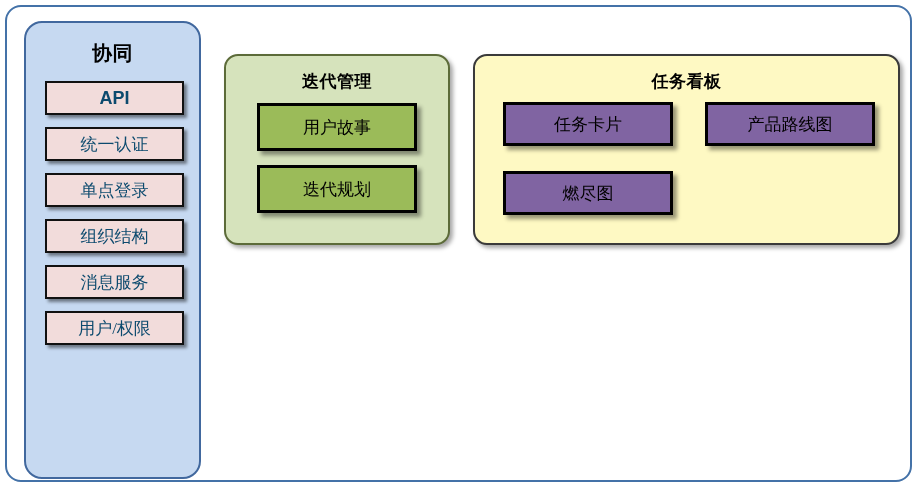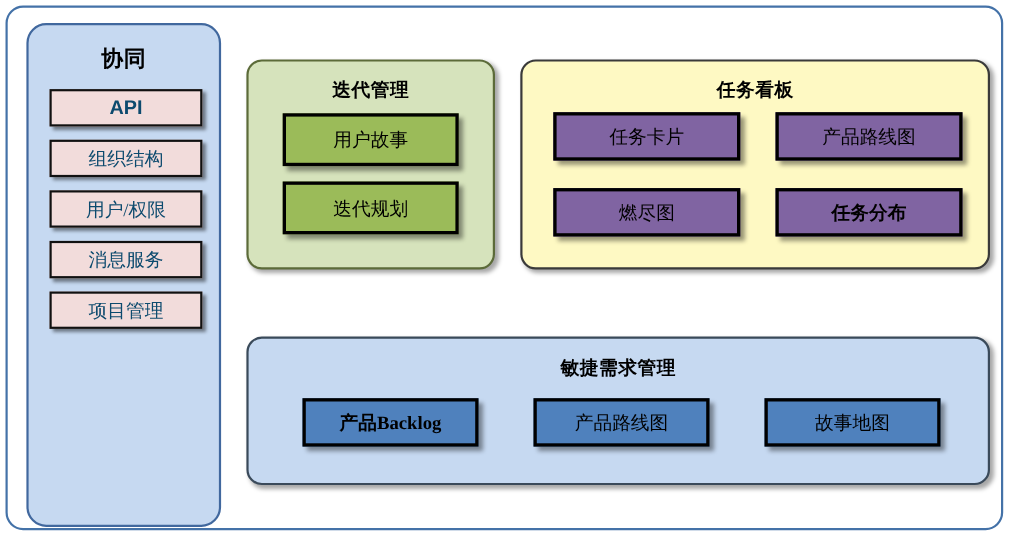--- a/index.html
+++ b/index.html
@@ -201,50 +201,41 @@
 </head>
 <body>
 
 <div id="outer-frame">
 
   <div class="panel" id="sidebar-panel">
     <div class="panel-title">协同</div>
 
     <div class="sidebar-list">
       <div class="sidebar-item bold">API</div>
+      <div class="sidebar-item">统一认证</div>
+      <div class="sidebar-item">单点登录</div>
       <div class="sidebar-item">组织结构</div>
+      <div class="sidebar-item">消息服务</div>
       <div class="sidebar-item">用户/权限</div>
-      <div class="sidebar-item">消息服务</div>
-      <div class="sidebar-item">项目管理</div>
     </div>
   </div>
 
   <div class="panel" id="iteration-panel">
     <div class="panel-title">迭代管理</div>
 
     <div class="iter-items">
       <div class="box-green">用户故事</div>
       <div class="box-green">迭代规划</div>
     </div>
   </div>
 
   <div class="panel" id="taskboard-panel">
     <div class="panel-title">任务看板</div>
 
     <div class="tb-grid">
       <div class="box-purple">任务卡片</div>
       <div class="box-purple">产品路线图</div>
       <div class="box-purple">燃尽图</div>
-      <div class="box-purple bold">任务分布</div>
     </div>
   </div>
 
-  <div class="panel" id="agile-panel">
-    <div class="panel-title">敏捷需求管理</div>
-
-    <div class="agile-row">
-      <div class="box-blue bold">产品Backlog</div>
-      <div class="box-blue">产品路线图</div>
-      <div class="box-blue">故事地图</div>
-    </div>
-  </div>
 
 </div>
 
 </body></html>

